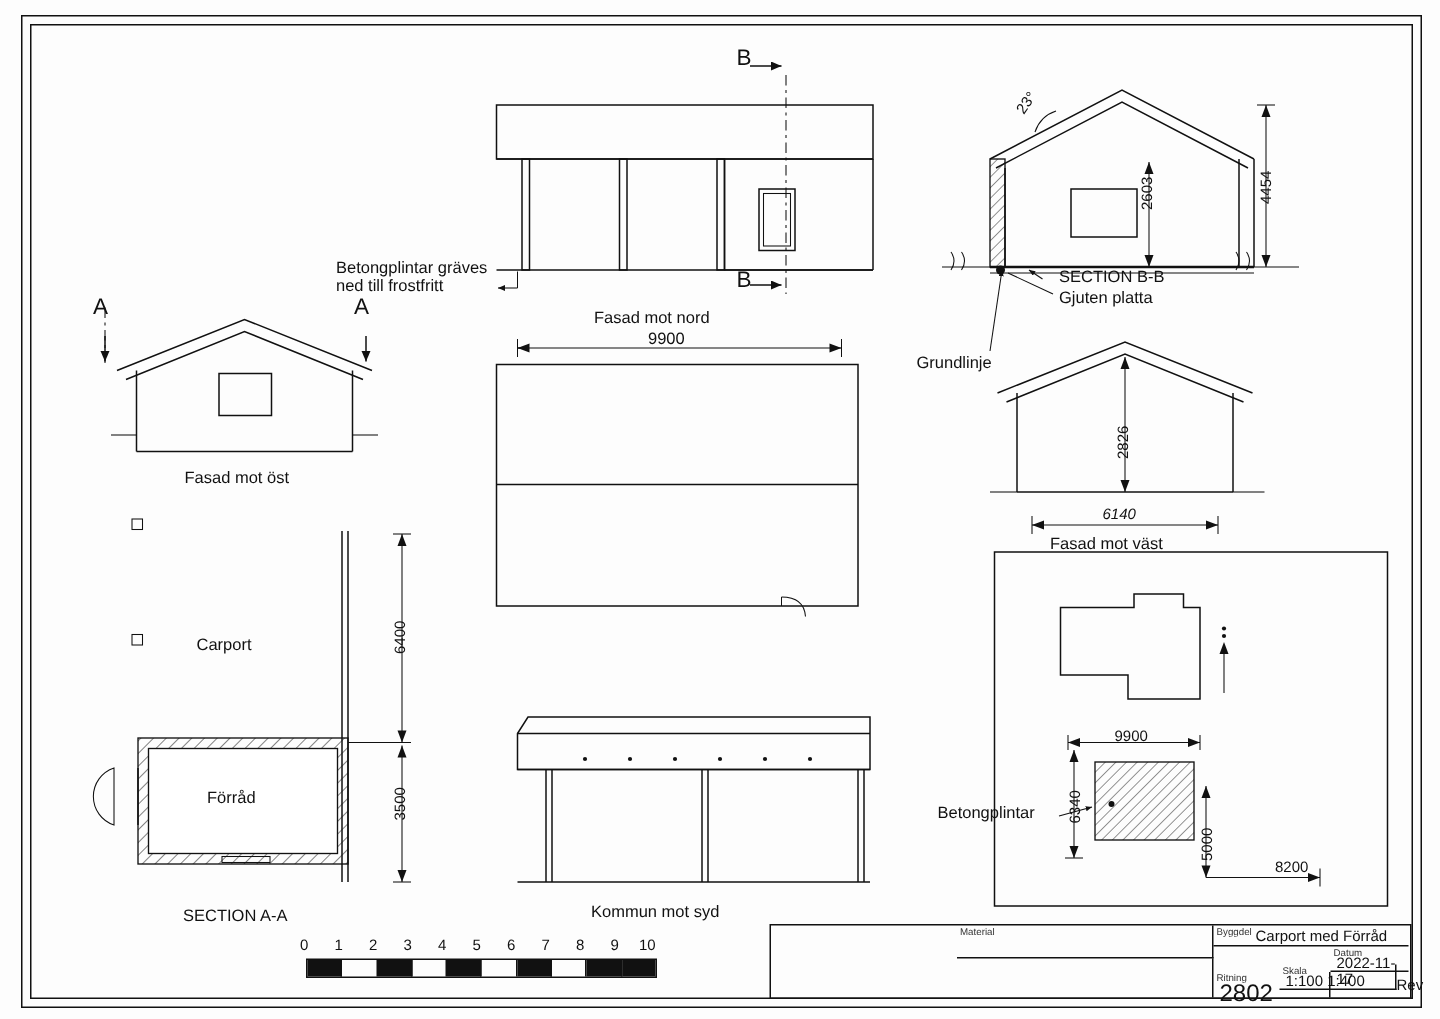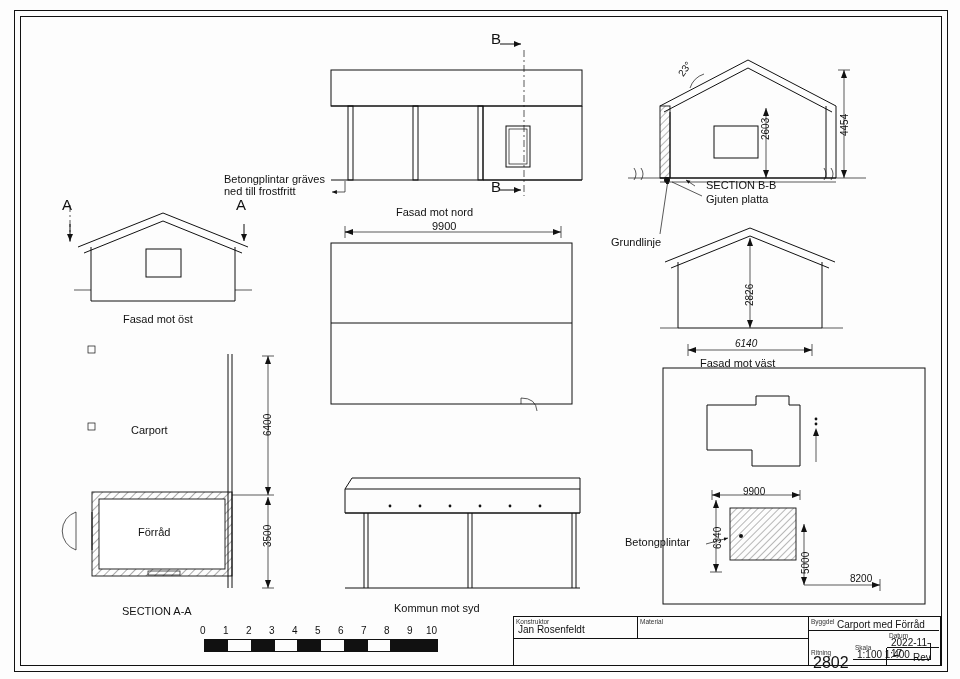--- a/index.html
+++ b/index.html
@@ -307,24 +307,20 @@
   <div class="sbnum" style="left:269px;top:625px;">3</div>
   <div class="sbnum" style="left:292px;top:625px;">4</div>
   <div class="sbnum" style="left:315px;top:625px;">5</div>
   <div class="sbnum" style="left:338px;top:625px;">6</div>
   <div class="sbnum" style="left:361px;top:625px;">7</div>
   <div class="sbnum" style="left:384px;top:625px;">8</div>
   <div class="sbnum" style="left:407px;top:625px;">9</div>
   <div class="sbnum" style="left:426px;top:625px;">10</div>
 
   <div id="tblock">
-    <div class="cell" style="left:0;top:0;width:124px;height:22px;">
-      <span class="ttl">Konstruktor</span>
-      <span class="val" style="top:7px;">Jan Rosenfeldt</span>
-    </div>
     <div class="cell" style="left:124px;top:0;width:171px;height:22px;">
       <span class="ttl">Material</span>
       <span class="val" style="top:7px;"></span>
     </div>
     <div class="cell" style="left:295px;top:0;width:130px;height:14px;border-right:none;">
       <span class="ttl">Byggdel</span>
       <span class="val" style="top:2px;left:28px;">Carport med Förråd</span>
     </div>
     <div class="cell" style="left:124px;top:22px;width:171px;height:26px;border-bottom:none;"></div>
     <div class="cell" style="left:295px;top:26px;width:78px;height:17px;margin-left:44px;">
@@ -333,16 +329,16 @@
     </div>
     <div class="cell" style="left:373px;top:14px;width:52px;height:17px;border-right:none;">
       <span class="ttl">Datum</span>
       <span class="val" style="top:6px;">2022-11-17</span>
     </div>
     <div class="cell" style="left:295px;top:31px;width:78px;height:17px;border-bottom:none;">
       <span class="ttl">Ritning</span>
       <span class="val big">2802</span>
     </div>
     <div class="cell" style="left:373px;top:31px;width:52px;height:17px;border-right:none;border-bottom:none;">
-      <span class="val" style="top:4px;left:10px;padding-left:16px;">Rev</span>
+      <span class="val" style="top:4px;left:28px;padding-left:16px;">Rev</span>
     </div>
   </div>
 </div>
 
 </body></html>

